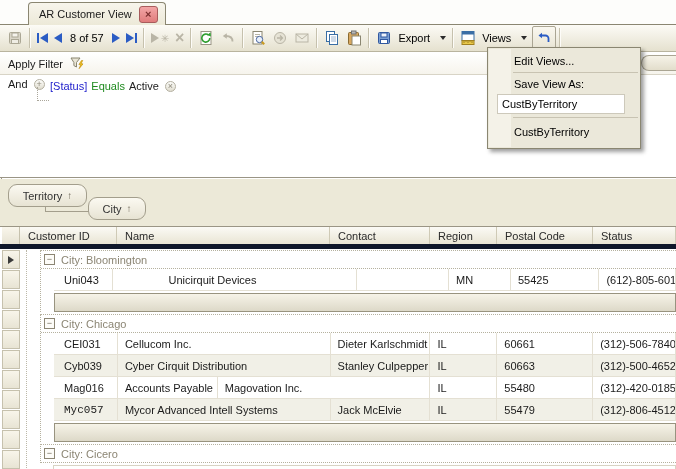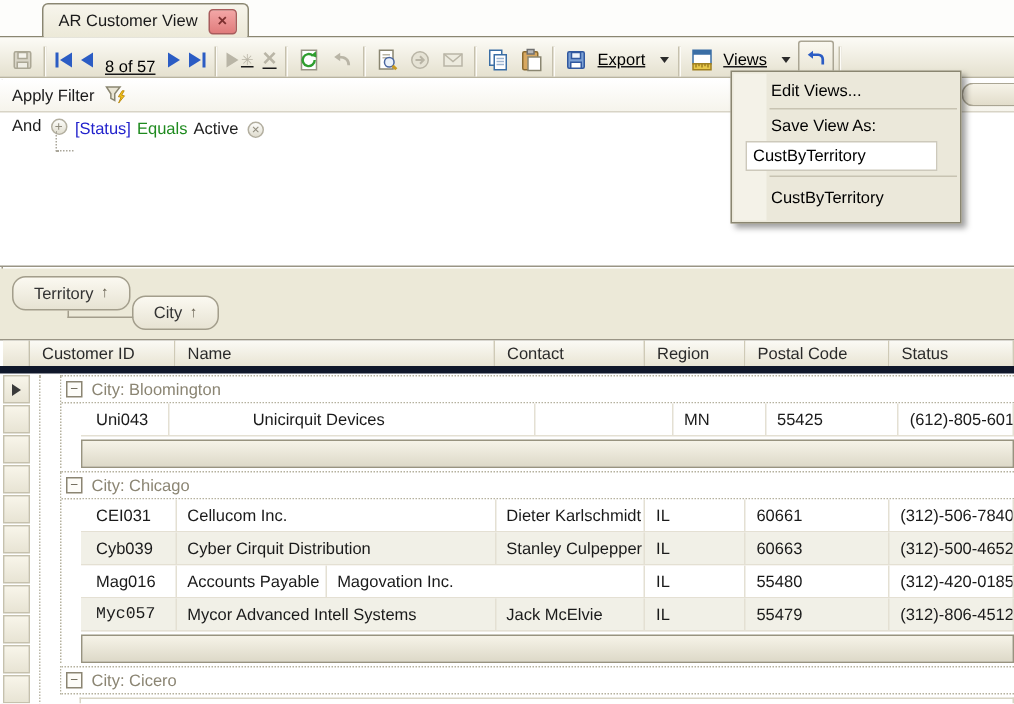--- a/index.html
+++ b/index.html
@@ -13,21 +13,21 @@
        background:linear-gradient(#f7f5ec,#ece9d8);border:1px solid #8a8671;border-bottom:none;
        border-radius:4px 4px 0 0;margin-left:20px;}
   .tab-close{width:17px;height:15px;border-radius:3px;border:1px solid #a85c5c;
              background:linear-gradient(#f3a6a6,#e07c7c);display:flex;align-items:center;justify-content:center;
              color:#7c2f2f;font-weight:bold;font-size:11px;line-height:11px;cursor:default;}
   .tab-close::before{content:'×';}
 
   
   .toolbar{position:absolute;left:0;top:25px;width:676px;height:27px;
            background:linear-gradient(#fcfbf6,#e5e1cf);border-bottom:1px solid #b9b49f;
-           display:flex;align-items:flex-end;padding-left:4px;box-sizing:border-box;text-decoration:underline;}
+           display:flex;align-items:center;padding-left:4px;box-sizing:border-box;}
   .tbtn{height:22px;display:flex;align-items:center;justify-content:center;padding:0 3px;gap:1px;}
   .tsep{width:1px;height:20px;background:#c6c1ad;border-right:1px solid #fdfcf8;margin:0 3px;}
   .pos-text{padding:0 5px;color:#000;}
   .tri-l{width:0;height:0;border-top:5px solid transparent;border-bottom:5px solid transparent;border-right:8px solid #2b5cc4;}
   .tri-r{width:0;height:0;border-top:5px solid transparent;border-bottom:5px solid transparent;border-left:8px solid #2b5cc4;}
   .tri-r.gray{border-left-color:#b9b5a6;}
   .vbar{width:2px;height:10px;background:#2b5cc4;}
   .x-icon{color:#b9b5a6;font-size:16px;font-weight:bold;line-height:16px;}
   .x-icon::before{content:'×';}
   .star{color:#b9b5a6;font-size:10px;margin-left:1px;}

